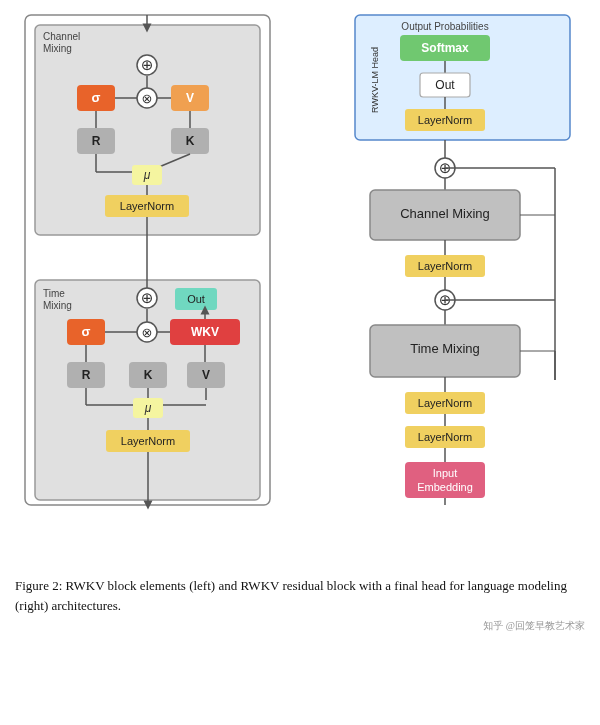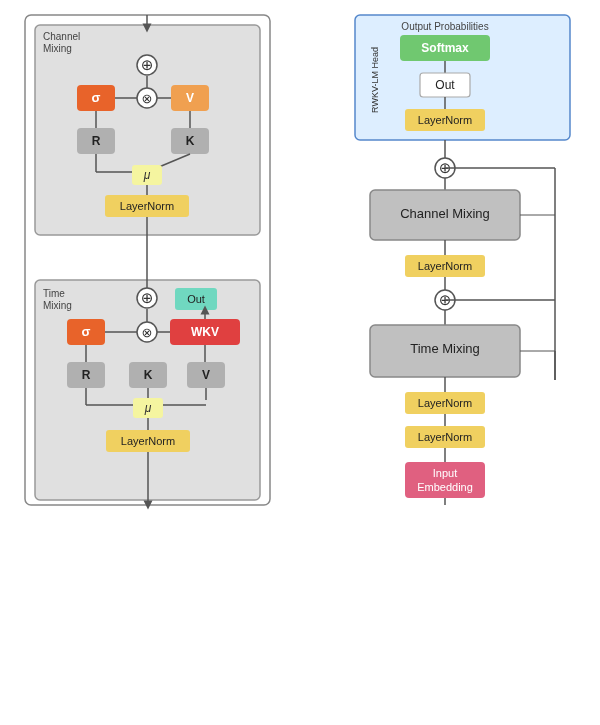--- a/index.html
+++ b/index.html
@@ -219,13 +219,19 @@
       <defs>
         <marker id="arr" markerWidth="8" markerHeight="8" refX="4" refY="4" orient="auto">
           <path d="M1,1 L7,4 L1,7 Z" fill="#555"></path>
         </marker>
       </defs>
 
       <line x1="430" y1="488" x2="430" y2="495" stroke="#555" stroke-width="1.5"></line>
     </svg>
   </div>
 
+  <div class="caption">
+    <span>Figure 2:  RWKV block elements (left) and RWKV residual block with a final head for language modeling (right) architectures.</span>
+  </div>
+  <div class="watermark">
+    <span>知乎 @回笼早教艺术家</span>
+  </div>
 </div>
 
 </body></html>

